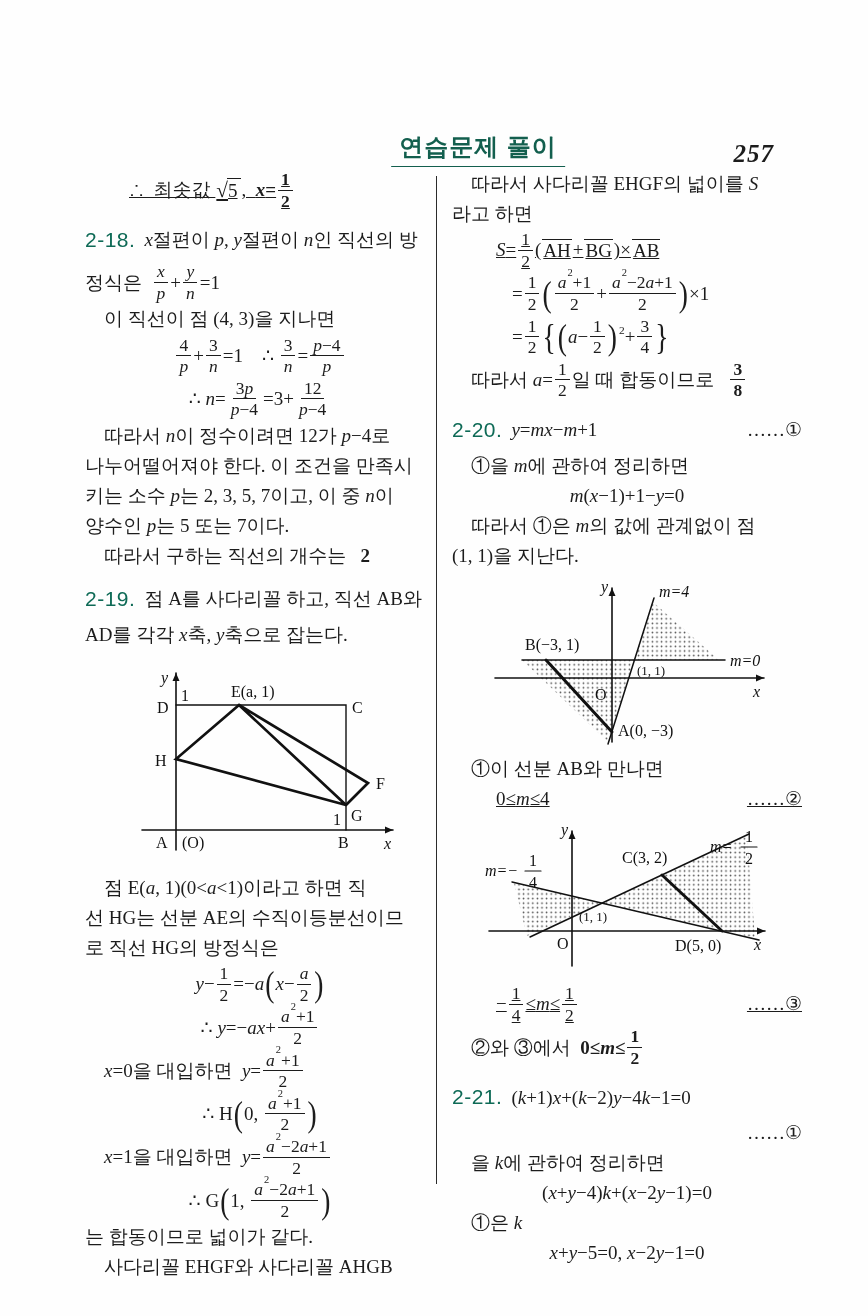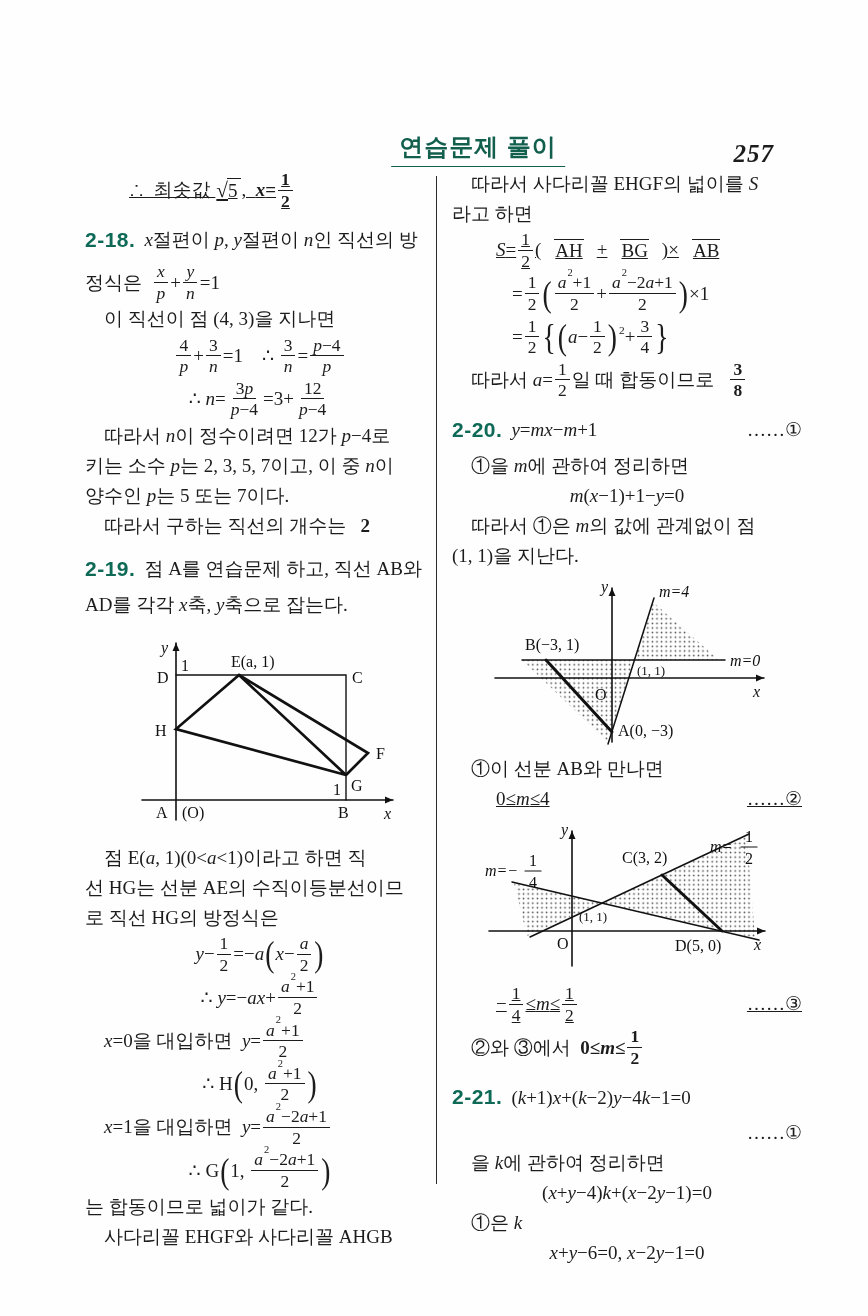--- a/index.html
+++ b/index.html
@@ -34,36 +34,36 @@
   .ln.c{justify-content:center;}
   .ln.i1{padding-left:19px;}
   .ln.i2{padding-left:44px;text-decoration:underline;}
   .ln.i3{padding-left:60px;}
   .ln.r{justify-content:flex-end;}
   .lnc{display:inline-flex;align-items:center;flex-wrap:wrap;}
   .tail{margin-left:auto;padding-left:8px;white-space:pre;}
   .prob{display:flex;align-items:center;margin:13px 0 5px 0;min-height:32px;}
   .prob .lnc{flex:1;}
   .pnum{
-    font-family:"Liberation Sans","DejaVu Sans",sans-serif;font-weight:700;
+    font-family:"Liberation Sans","DejaVu Sans",sans-serif;font-weight:400;
     font-size:21px;color:var(--accent);margin-right:9px;letter-spacing:0.5px;white-space:pre;
   }
   
   .tk-t{white-space:pre;}
   .tk-i{font-style:italic;white-space:pre;}
   .tk-b{font-weight:700;}
   .tk-w{display:inline-flex;align-items:flex-start;}
   .frac{display:inline-flex;flex-direction:column;align-items:center;vertical-align:middle;
         margin:0 2px;font-size:0.92em;line-height:1.18;text-align:center;}
   .frac .fn{border-bottom:1.3px solid currentColor;padding:0 3px;display:inline-flex;align-items:center;}
   .frac .fd{padding:0 3px;display:inline-flex;align-items:center;}
   .sqrt{display:inline-flex;align-items:flex-start;margin:0 1px;}
   .sqrt .rad{font-size:1.12em;line-height:1.15;margin-right:-1px;}
   .sqrt .rv{border-top:1.3px solid currentColor;padding:0 3px 0 1px;line-height:1.25;}
-  .ovl{border-top:1.3px solid currentColor;padding:0 1px;line-height:1.15;display:inline-block;margin:0 13px;}
+  .ovl{border-top:1.3px solid currentColor;padding:0 1px;line-height:1.15;display:inline-block;margin:0 1px;}
   .bigp{display:inline-block;transform:scaleY(1.28);font-size:1.45em;line-height:1;
         vertical-align:middle;margin:0 1px;font-weight:400;}
   .sup{font-size:0.6em;position:relative;top:-0.5em;margin-left:1px;}
   
   .fig{display:flex;justify-content:center;margin:6px 0;}
   .fl{font-family:"Liberation Serif","DejaVu Serif",serif;font-size:16px;fill:#111;}
   .fli{font-style:italic;}
   .fls{font-size:13px;}
   svg line,svg path,svg polyline,svg rect{stroke-linecap:round;}
 </style>
@@ -207,20 +207,25 @@
         <span class="lnc">
           <span class="tk-t">따라서 </span>
           <span class="tk-i">n</span>
           <span class="tk-t">이 정수이려면 12가 </span>
           <span class="tk-i">p</span>
           <span class="tk-t">−4로</span>
         </span>
       </div>
       <div class="ln l">
         <span class="lnc">
+          <span class="tk-t">나누어떨어져야 한다. 이 조건을 만족시</span>
+        </span>
+      </div>
+      <div class="ln l">
+        <span class="lnc">
           <span class="tk-t">키는 소수 </span>
           <span class="tk-i">p</span>
           <span class="tk-t">는 2, 3, 5, 7이고, 이 중 </span>
           <span class="tk-i">n</span>
           <span class="tk-t">이</span>
         </span>
       </div>
       <div class="ln l">
         <span class="lnc">
           <span class="tk-t">양수인 </span>
@@ -230,21 +235,21 @@
       </div>
       <div class="ln i1">
         <span class="lnc">
           <span class="tk-t">따라서 구하는 직선의 개수는   </span>
           <span class="tk-t tk-b">2</span>
         </span>
       </div>
       <div class="prob">
         <span class="pnum">2-19.</span>
         <span class="lnc">
-          <span class="tk-t">점 A를 연습문제 하고, 직선 AB와</span>
+          <span class="tk-t">점 A를 사다리꼴 하고, 직선 AB와</span>
         </span>
       </div>
       <div class="ln l">
         <span class="lnc">
           <span class="tk-t">AD를 각각 </span>
           <span class="tk-i">x</span>
           <span class="tk-t">축, </span>
           <span class="tk-i">y</span>
           <span class="tk-t">축으로 잡는다.</span>
         </span>
@@ -782,21 +787,21 @@
         <span class="lnc">
           <span class="tk-t">①은 </span>
           <span class="tk-i">k</span>
         </span>
       </div>
       <div class="ln c">
         <span class="lnc">
           <span class="tk-i">x</span>
           <span class="tk-t">+</span>
           <span class="tk-i">y</span>
-          <span class="tk-t">−6=0, </span>
+          <span class="tk-t">−5=0, </span>
           <span class="tk-i">x</span>
           <span class="tk-t">−2</span>
           <span class="tk-i">y</span>
           <span class="tk-t">−1=0</span>
         </span>
       </div>
     </div>
 
 </div>
 

